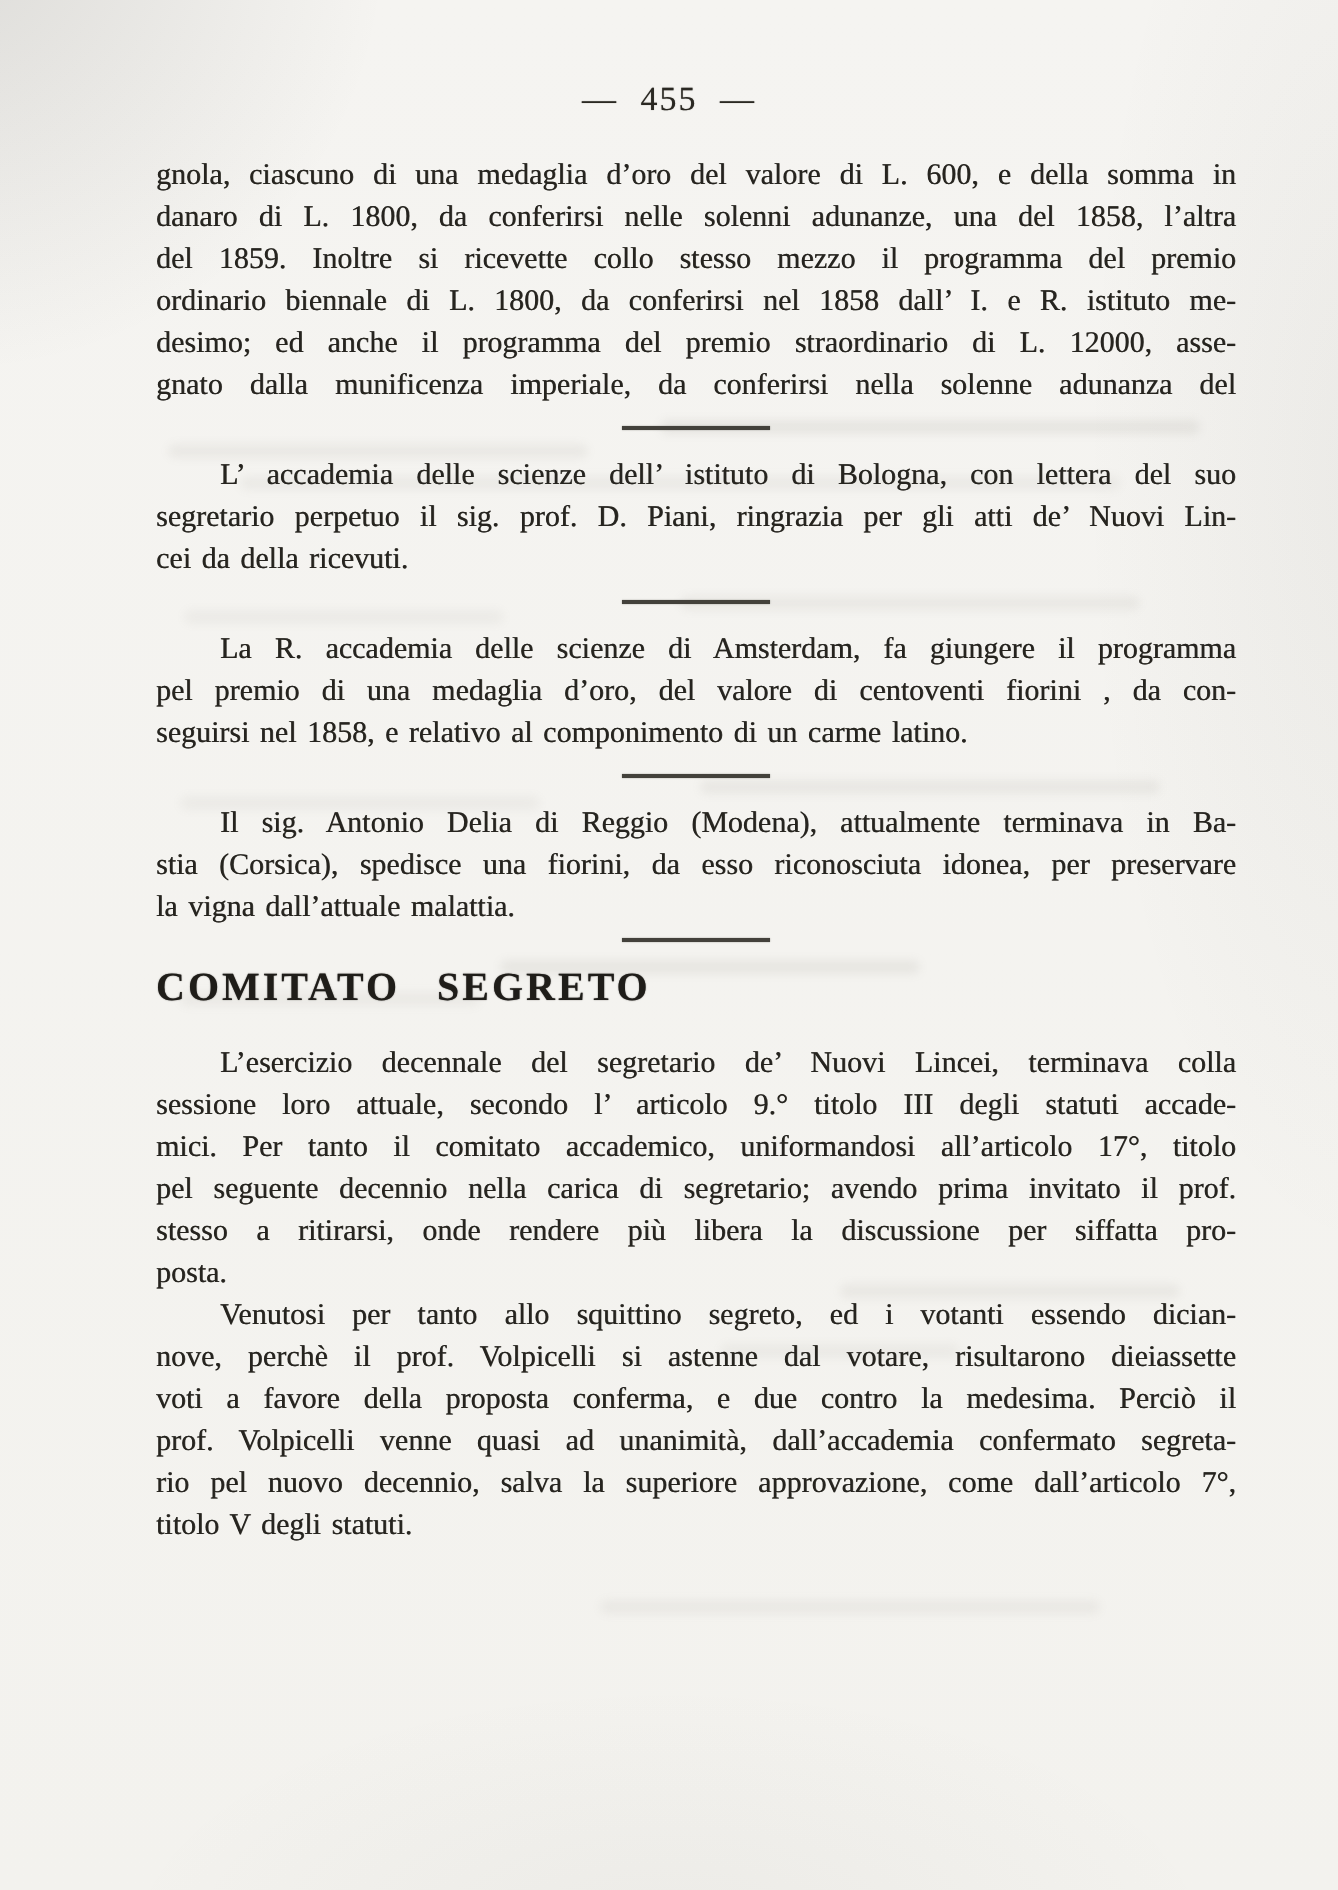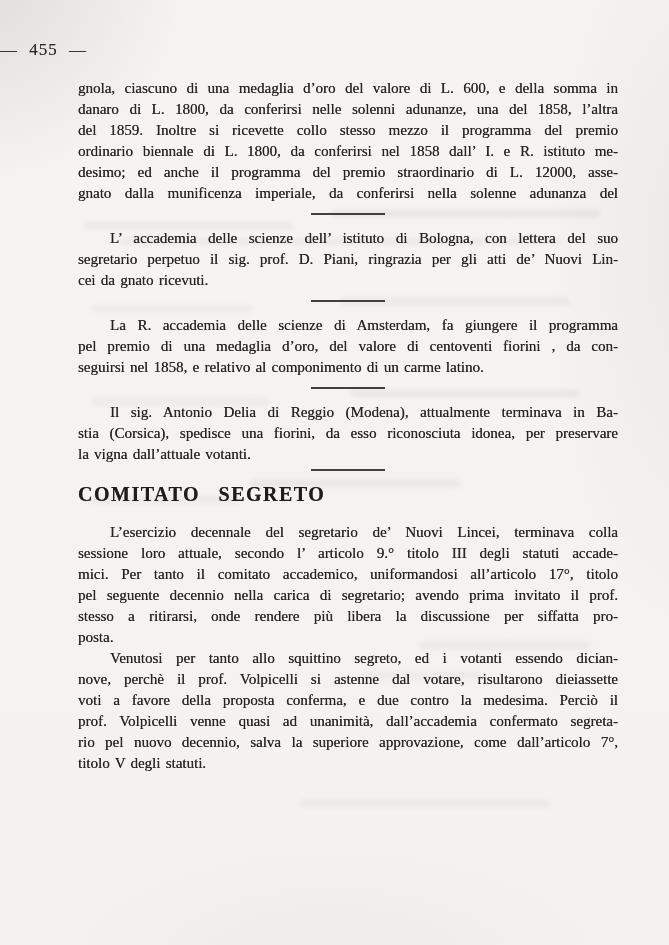--- a/index.html
+++ b/index.html
@@ -17,21 +17,21 @@
       radial-gradient(55% 38% at -4% -3%, rgba(60,58,52,0.13), rgba(60,58,52,0) 60%),
       radial-gradient(30% 60% at 102% 25%, rgba(60,58,52,0.05), rgba(60,58,52,0) 70%),
       radial-gradient(60% 20% at 50% 103%, rgba(60,58,52,0.04), rgba(60,58,52,0) 70%),
       linear-gradient(#f5f4f1, #f3f2ee);
     font-family: "Liberation Serif", "DejaVu Serif", serif;
     color: #26241f;
   }
   .page-number {
     padding-top: 40px;
     height: 20px;
-    text-align: left;
+    text-align: center;
     font-size: 17px;
     letter-spacing: 1px;
     word-spacing: 6px;
     color: #2a2822;
     text-shadow: 0 0 0.5px rgba(42,40,34,0.55);
   }
   .content {
     position: relative;
     margin: 18px 51px 0 78px;
     width: 540px;
@@ -109,33 +109,33 @@
         <div class="line">danaro di L. 1800, da conferirsi nelle solenni adunanze, una del 1858, l’altra</div>
         <div class="line">del 1859. Inoltre si ricevette collo stesso mezzo il programma del premio</div>
         <div class="line">ordinario biennale di L. 1800, da conferirsi nel 1858 dall’ I. e R. istituto me-</div>
         <div class="line">desimo; ed anche il programma del premio straordinario di L. 12000, asse-</div>
         <div class="line">gnato dalla munificenza imperiale, da conferirsi nella solenne adunanza del</div>
       </div>
       <div class="divider"></div>
       <div class="paragraph indent">
         <div class="line first">L’ accademia delle scienze dell’ istituto di Bologna, con lettera del suo</div>
         <div class="line">segretario perpetuo il sig. prof. D. Piani, ringrazia per gli atti de’ Nuovi Lin-</div>
-        <div class="line last">cei da gnato ricevuti.</div>
+        <div class="line last">cei da della ricevuti.</div>
       </div>
       <div class="divider"></div>
       <div class="paragraph indent">
         <div class="line first">La R. accademia delle scienze di Amsterdam, fa giungere il programma</div>
         <div class="line">pel premio di una medaglia d’oro, del valore di centoventi fiorini , da con-</div>
         <div class="line last">seguirsi nel 1858, e relativo al componimento di un carme latino.</div>
       </div>
       <div class="divider"></div>
       <div class="paragraph indent">
         <div class="line first">Il sig. Antonio Delia di Reggio (Modena), attualmente terminava in Ba-</div>
         <div class="line">stia (Corsica), spedisce una fiorini, da esso riconosciuta idonea, per preservare</div>
-        <div class="line last">la vigna dall’attuale votanti.</div>
+        <div class="line last">la vigna dall’attuale malattia.</div>
       </div>
       <div class="divider before-heading"></div>
       <h2 class="heading">COMITATO SEGRETO</h2>
       <div class="paragraph indent">
         <div class="line first">L’esercizio decennale del segretario de’ Nuovi Lincei, terminava colla</div>
         <div class="line">sessione loro attuale, secondo l’ articolo 9.° titolo III degli statuti accade-</div>
         <div class="line">mici. Per tanto il comitato accademico, uniformandosi all’articolo 17°, titolo</div>
         <div class="line">pel seguente decennio nella carica di segretario; avendo prima invitato il prof.</div>
         <div class="line">stesso a ritirarsi, onde rendere più libera la discussione per siffatta pro-</div>
         <div class="line last">posta.</div>

